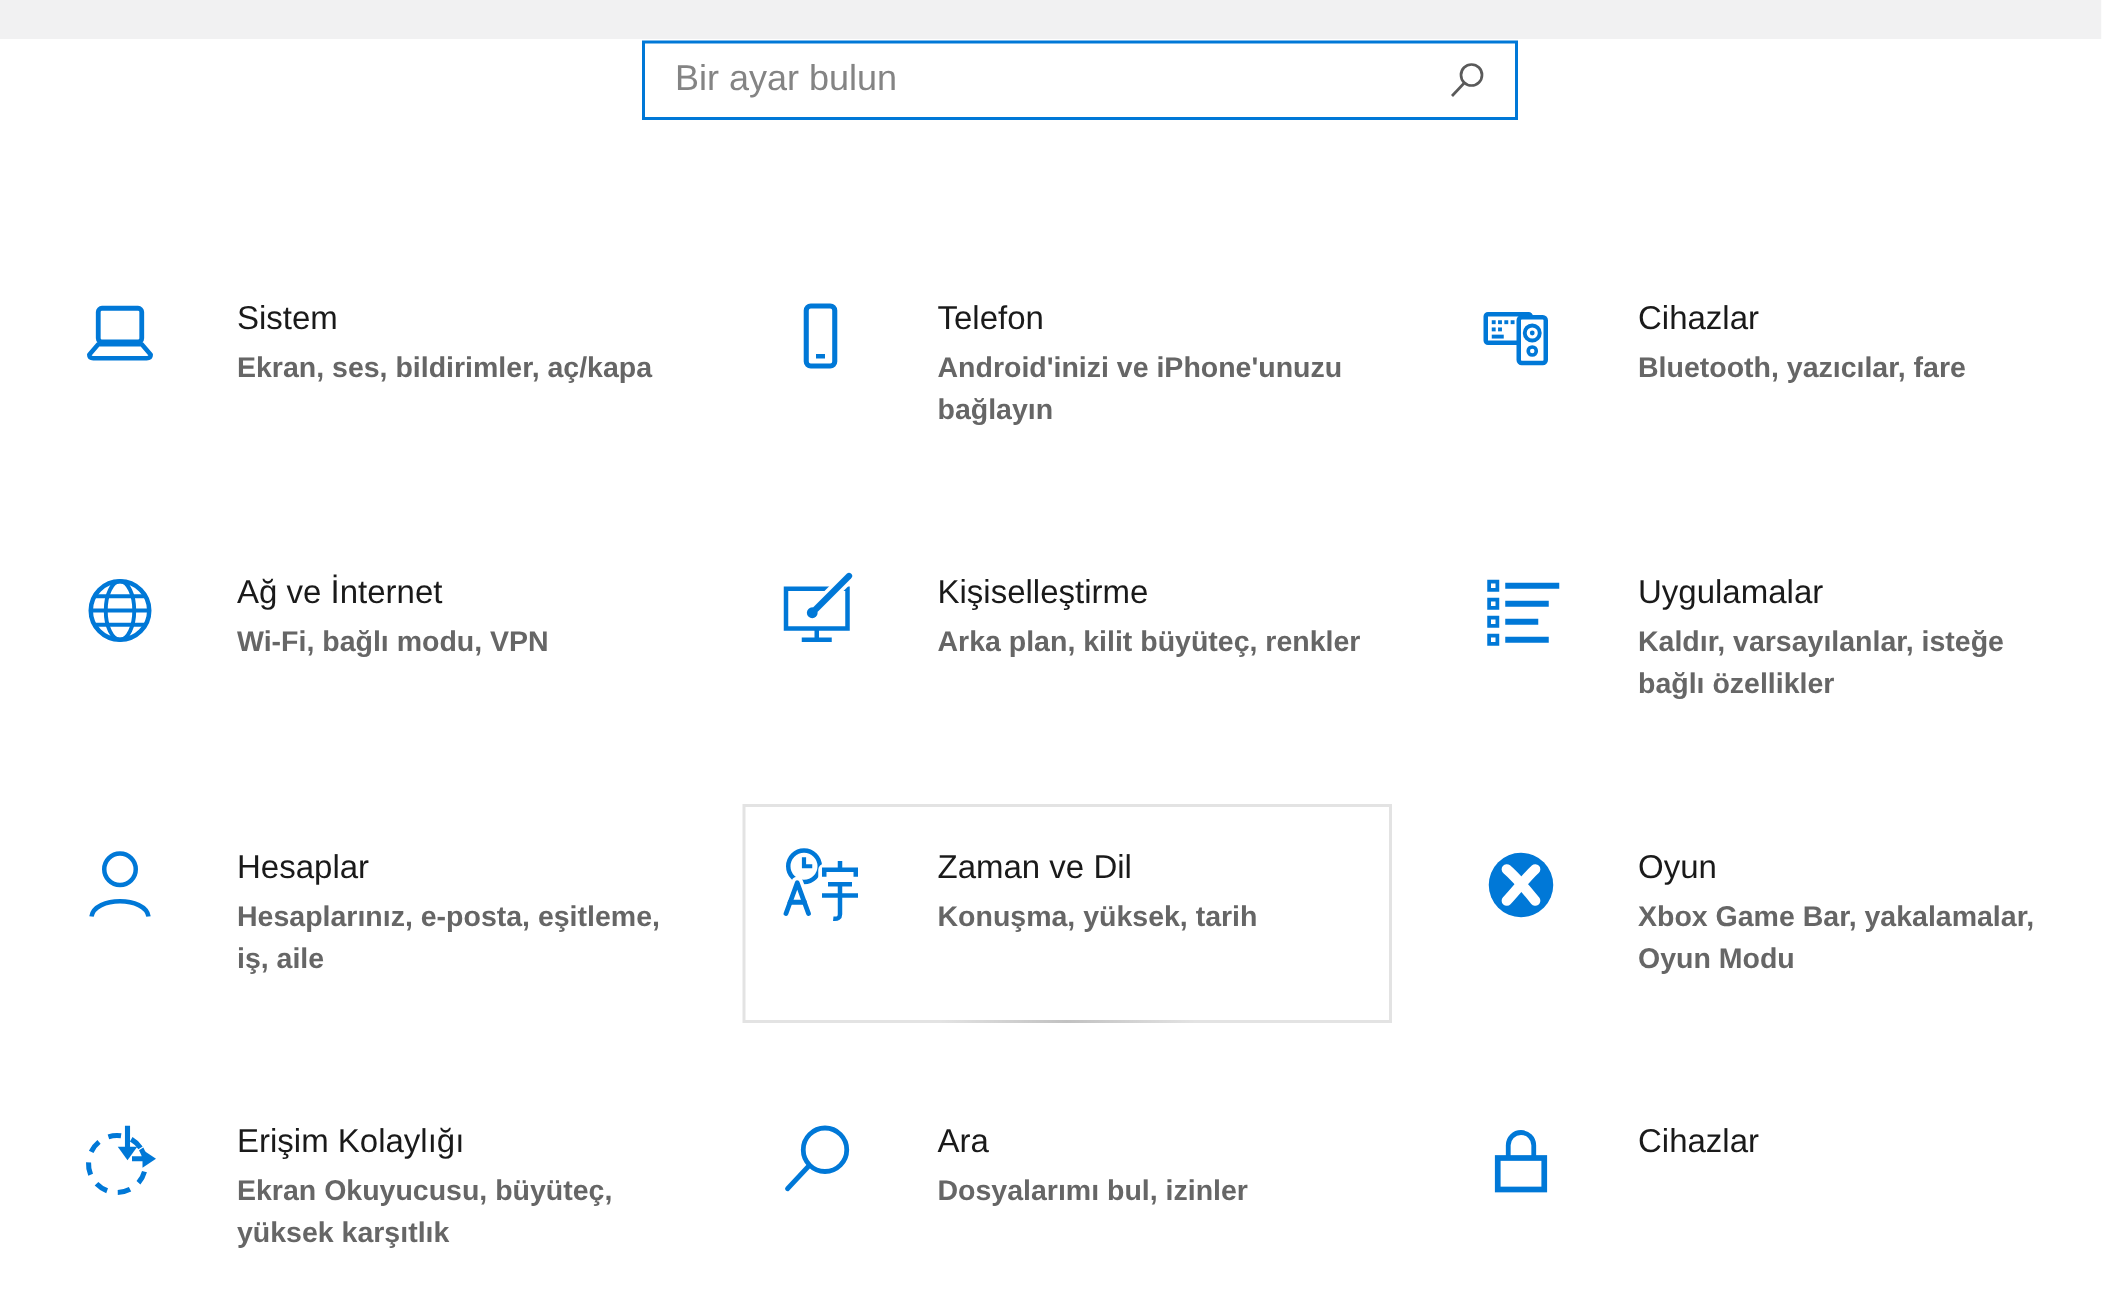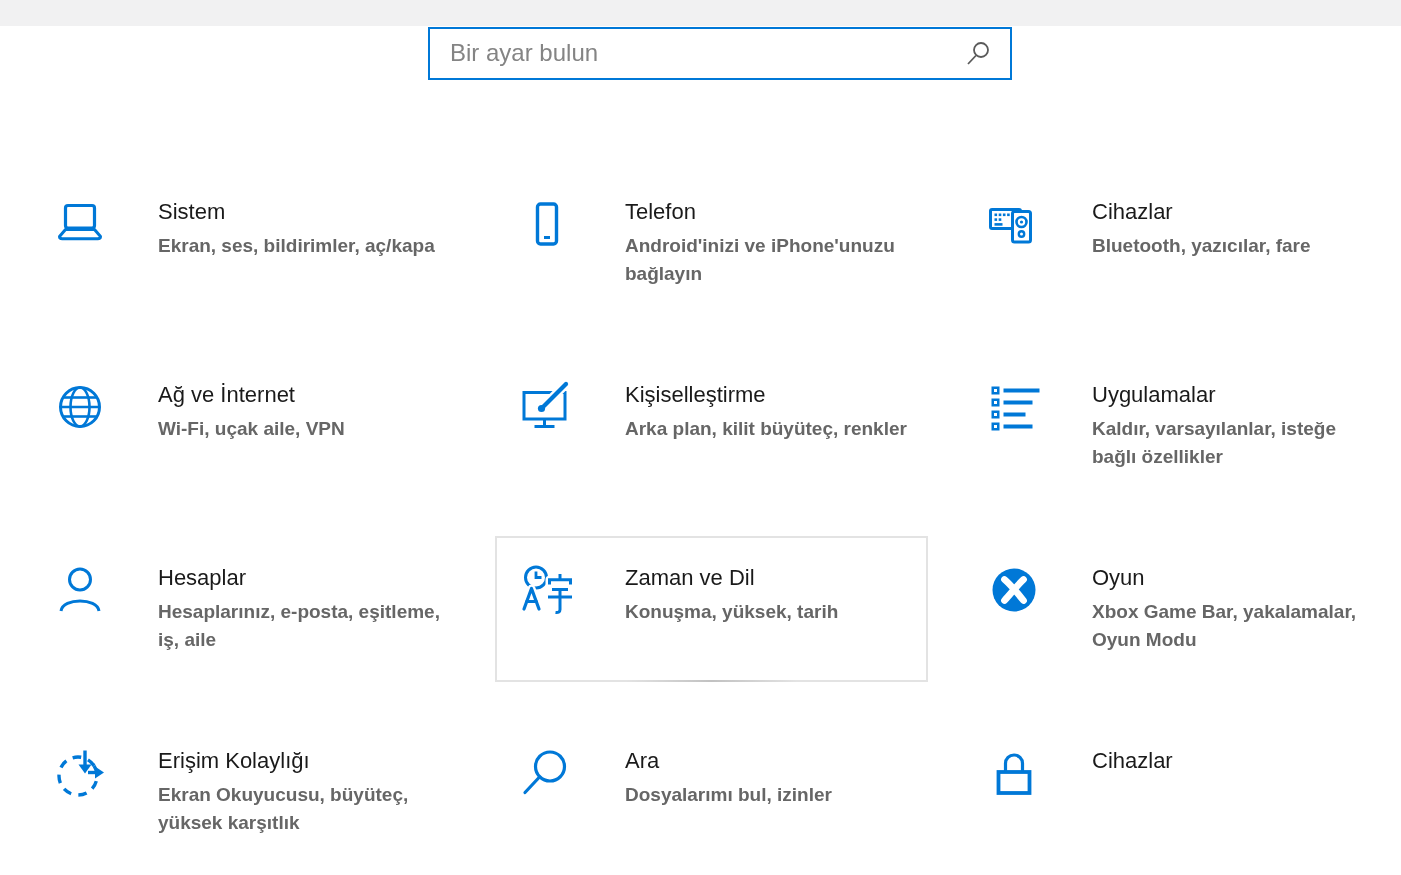--- a/index.html
+++ b/index.html
@@ -140,21 +140,21 @@
       <svg viewBox="0 0 56 56">
         <circle class="st" cx="28" cy="28" r="19.5" stroke-width="3"></circle>
         <ellipse class="st" cx="28" cy="28" rx="9.5" ry="19.5" stroke-width="2.6"></ellipse>
         <line class="st" x1="8.5" y1="28" x2="47.5" y2="28" stroke-width="2.6"></line>
         <line class="st" x1="12" y1="18.5" x2="44" y2="18.5" stroke-width="2.6"></line>
         <line class="st" x1="12" y1="37.5" x2="44" y2="37.5" stroke-width="2.6"></line>
       </svg>
     </span>
     <span class="txt">
       <div class="title">Ağ ve İnternet</div>
-      <div class="subtitle">Wi-Fi, uçak aile, VPN</div>
+      <div class="subtitle">Wi-Fi, bağlı modu, VPN</div>
     </span>
   </div>
 
   <div class="tile">
     <span class="icon">
       <svg viewBox="0 0 56 56">
         <rect class="st" x="5" y="13.5" width="41" height="26.5" stroke-width="3"></rect>
         <line class="st" x1="25.5" y1="40" x2="25.5" y2="46.5" stroke-width="3"></line>
         <line class="st" x1="15.5" y1="47.5" x2="35.5" y2="47.5" stroke-width="3"></line>
         <circle cx="22.5" cy="29.5" r="6.5" fill="#ffffff"></circle>

